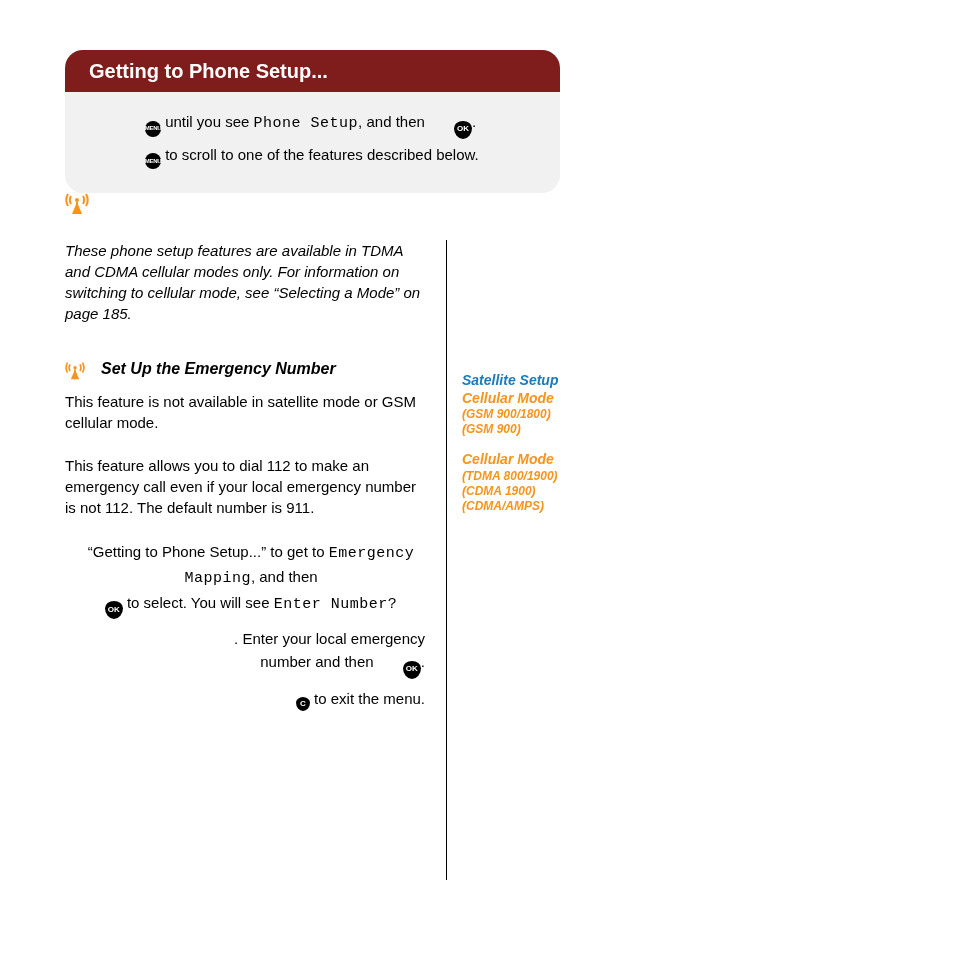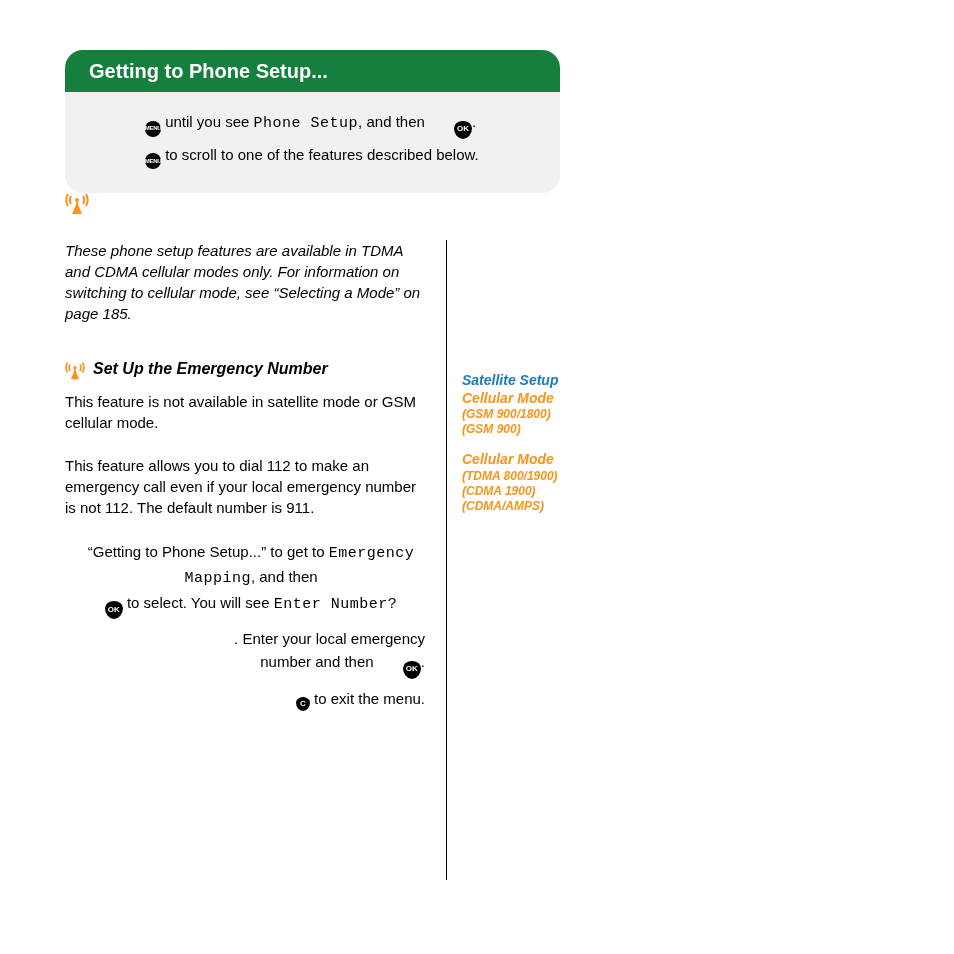--- a/index.html
+++ b/index.html
@@ -18,21 +18,21 @@
     position: absolute;
     box-sizing: border-box;
     width: 100%;
     height: 100%;
   }
   .black-header {
     position: absolute;
     left: 65px;
     top: 50px;
     width: 495px;
-    background: #15803d;
+    background: #7f1d1d;
     color: #fff;
     font-weight: bold;
     font-size: 20px;
     padding: 10px 24px 12px 24px;
     border-radius: 18px 18px 0 0;
     box-sizing: border-box;
   }
   .gray-box {
     position: absolute;
     left: 65px;
@@ -121,20 +121,21 @@
     font-size: 15px;
     line-height: 1.4;
     margin-bottom: 36px;
     font-style: italic;
   }
 
   .sub-heading {
     display: flex;
     align-items: flex-start;
     margin-bottom: 10px;
+    gap: 8px;
   }
   .sub-heading .antenna-icon { width: 20px; height: 20px; margin-top: 1px; margin-right: 8px; }
   .sub-heading-text {
     font-size: 16px;
     font-weight: bold;
     font-style: italic;
   }
 
   .body-para {
     font-size: 15px;

